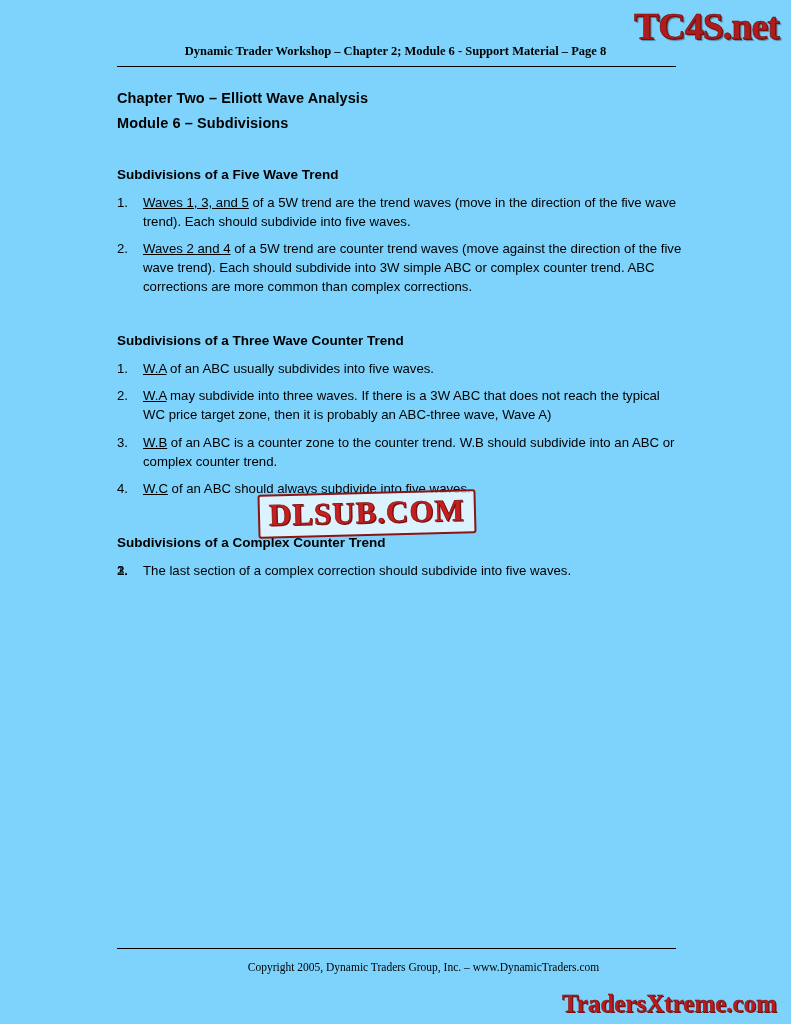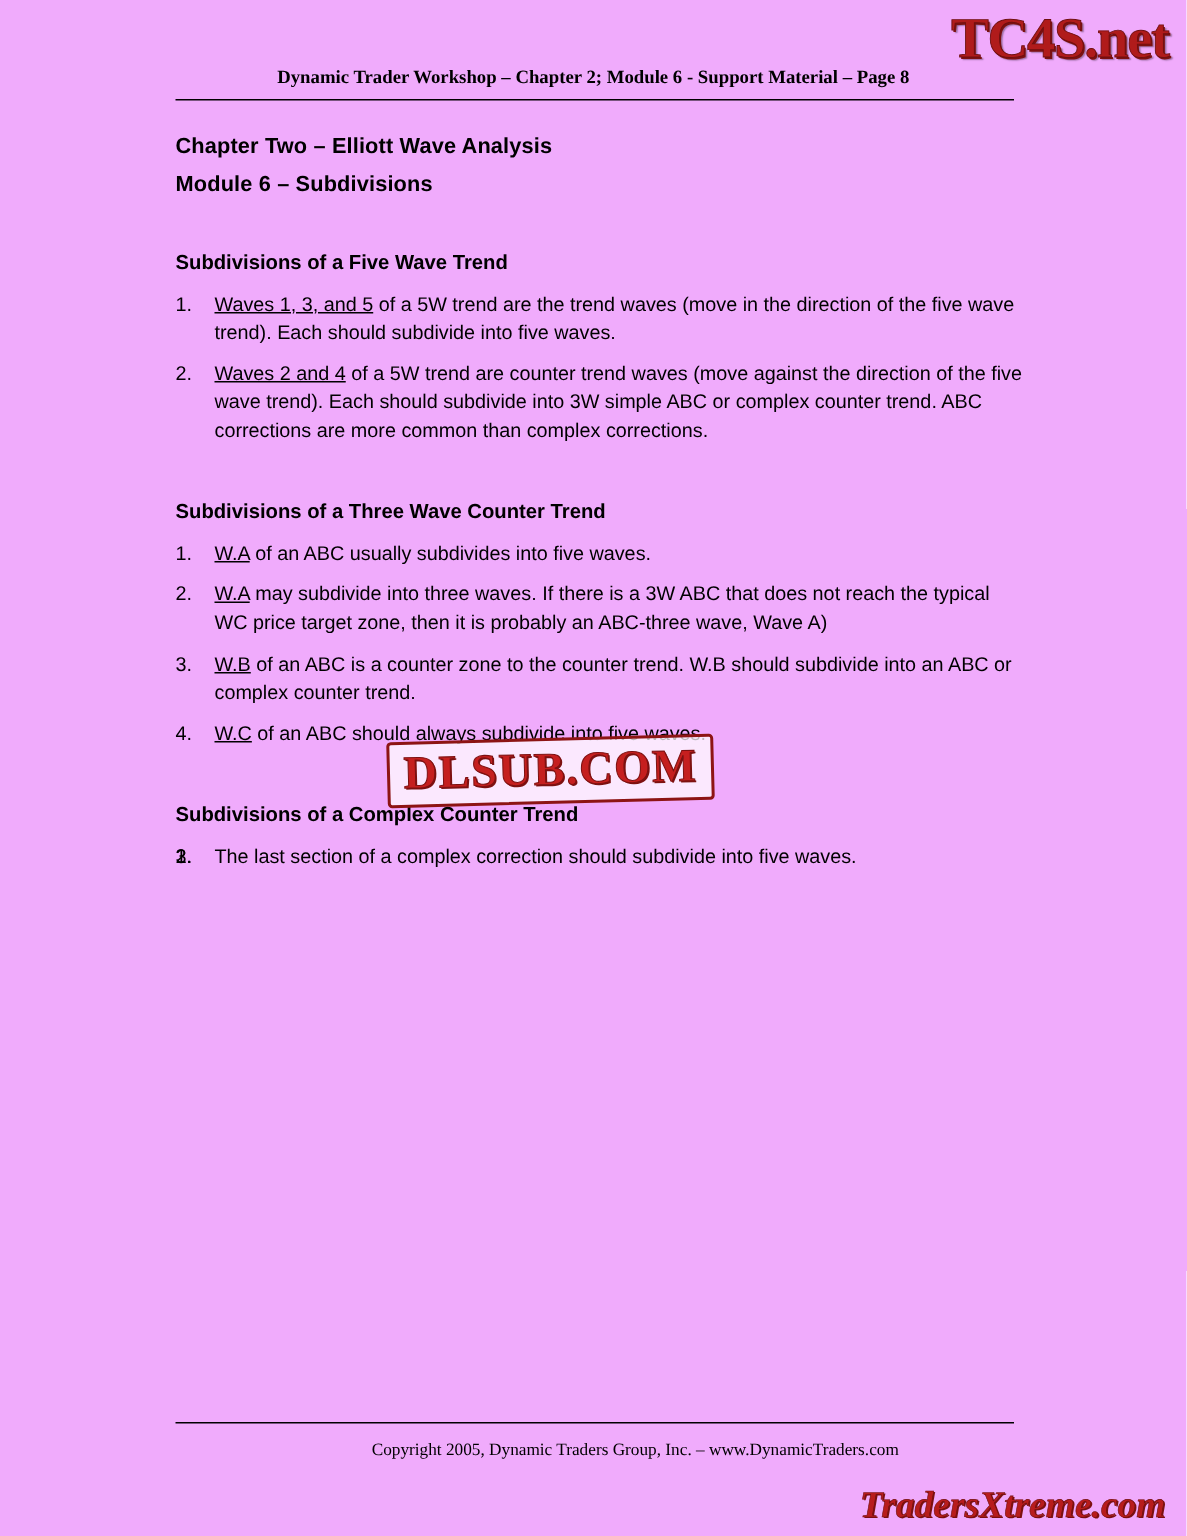--- a/index.html
+++ b/index.html
@@ -12,21 +12,21 @@
     height: 1024px;
     position: relative;
     font-family: "Liberation Sans", sans-serif;
     color: #000000;
     overflow: hidden;
   }
 
   .page {
     position: absolute;
     inset: 0;
-    background: #f0abfc;
+    background: #7dd3fc;
   }
 
   
   .wm-topright {
     position: absolute;
     top: 4px;
     right: 12px;
     font-family: "Liberation Serif", serif;
     font-weight: bold;
     font-size: 38px;
@@ -56,21 +56,20 @@
   }
   .wm-bottom {
     position: absolute;
     right: 14px;
     bottom: 6px;
     font-family: "Liberation Serif", serif;
     font-weight: bold;
     font-size: 25px;
     color: #b81c1c;
     text-shadow: 1px 1px 0 #7d1111;
-    font-style: italic;
     -webkit-text-stroke: 0.4px #6d0f0f;
   }
 
   
   .header-text {
     position: absolute;
     top: 44px;
     left: 0;
     width: 791px;
     text-align: center;

